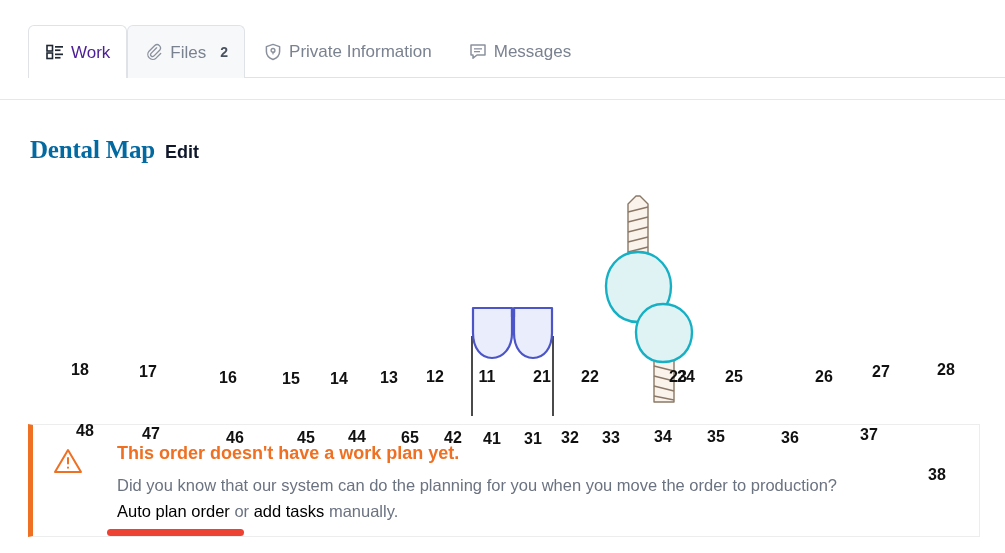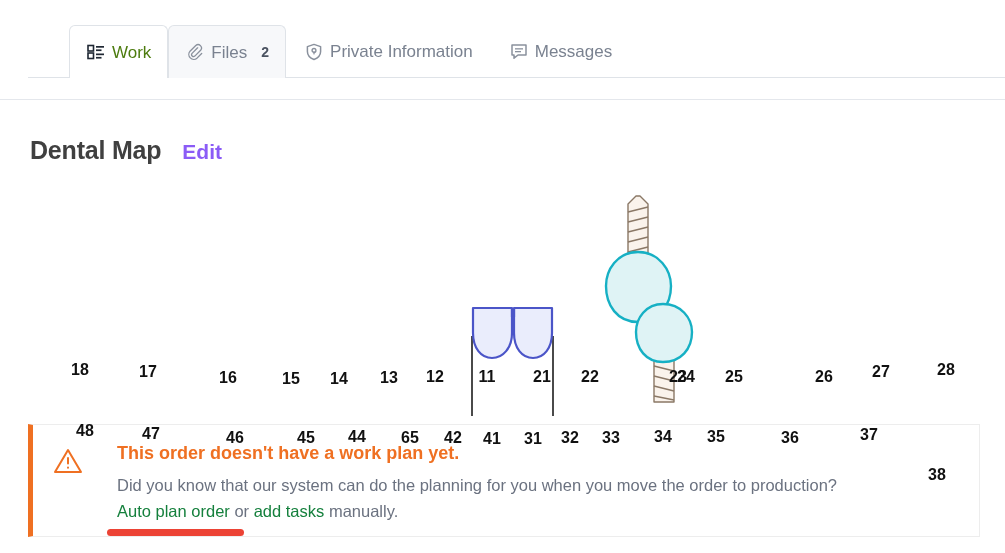--- a/index.html
+++ b/index.html
@@ -57,23 +57,22 @@
     white-space: nowrap;
   }
   .tab.plain { padding: 0 18px; }
   .tab.boxed {
     border: 1px solid #dfe3e8;
     border-bottom: none;
     border-radius: 6px 6px 0 0;
   }
   .tab.active {
     background: #ffffff;
-    color: #4d7c0f;
+    color: #4c1d95;
     z-index: 3;
-    margin-left: 41px;
   }
   .tab.active::after {
     content: "";
     position: absolute;
     left: 0; right: 0; bottom: -1px;
     height: 2px;
     background: #ffffff;
     z-index: 4;
   }
   .tab.inactive-boxed {
@@ -107,29 +106,29 @@
     position: absolute;
     left: 30px;
     top: 36px;
     display: flex;
     align-items: baseline;
     gap: 10px;
   }
   .maptitle .main {
     font-size: 25px;
     font-weight: bold;
-    color: #404040;
+    color: #0369a1;
     letter-spacing: -0.2px;
+    font-family: Liberation Serif, serif;
   }
   .maptitle .edit {
-    font-size: 21px;
-    font-weight: bold;
-    color: #8b5cf6;
+    font-size: 18px;
+    font-weight: bold;
+    color: #0f172a;
     cursor: pointer;
-    margin-left: 11px;
   }
 
   .chart {
     position: absolute;
     left: 0; top: 0;
     width: 1005px;
     height: 320px;
   }
   .tooth {
     position: absolute;
@@ -178,21 +177,21 @@
     font-weight: bold;
     color: #ef7022;
     margin-bottom: 9px;
   }
   .alert .body {
     font-size: 16.5px;
     color: #6b7280;
     line-height: 1.55;
   }
   .alert .link {
-    color: #15803d;
+    color: #000000;
     cursor: pointer;
   }
   .redmark {
     position: absolute;
     left: 107px;
     top: 529px;
     width: 137px;
     height: 7px;
     background: #ec4335;
     border-radius: 4px;

